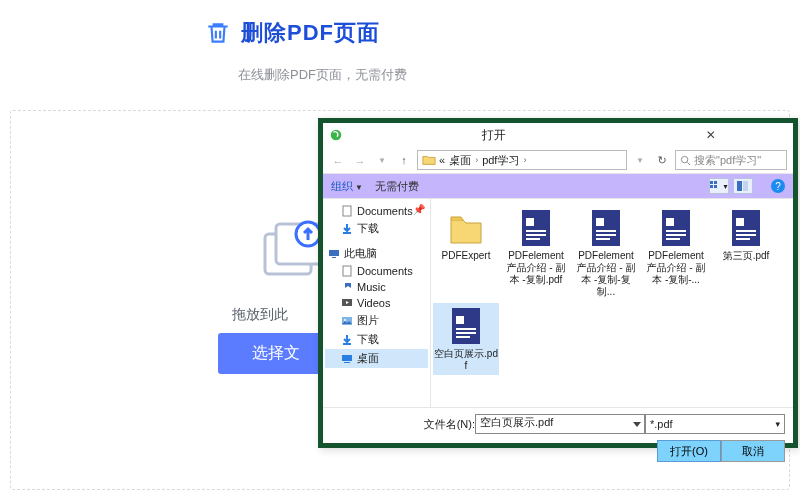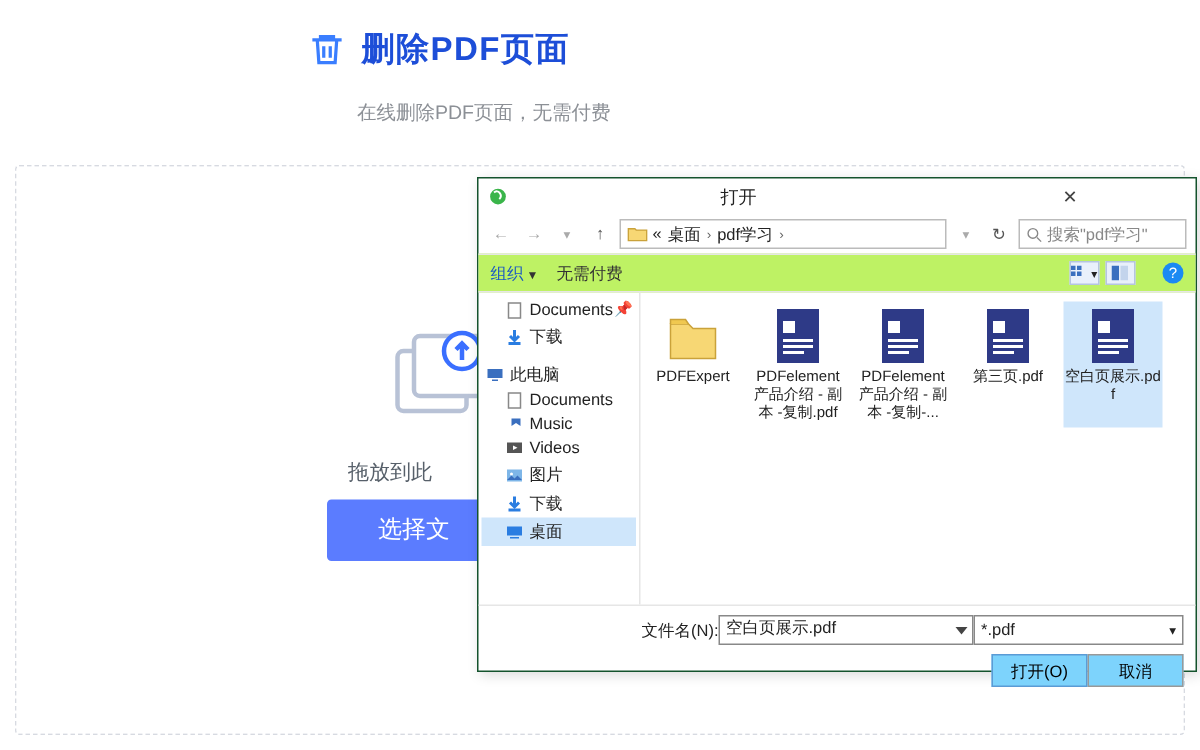--- a/index.html
+++ b/index.html
@@ -7,35 +7,35 @@
   .main-area { padding: 18px 0 0 0; }
   .title-row { display: flex; align-items: center; margin-left: 205px; }
   .trash-icon { width: 26px; height: 26px; color: #3a7eff; margin-right: 10px; }
   .title { font-size: 22px; font-weight: 700; color: #1d4ed8; letter-spacing: 1px; }
   .subtitle { margin-left: 238px; margin-top: 18px; font-size: 13px; color: #8c9096; }
   .dash-box { position: absolute; top: 110px; left: 10px; right: 10px; bottom: 10px; border: 1px dashed #d7dae1; border-radius: 3px; }
   .upload-icon { position: absolute; left: 262px; top: 220px; width: 70px; height: 60px; }
   .drop-text { position: absolute; left: 232px; top: 306px; font-size: 14px; color: #57606a; }
   .choose-btn { position: absolute; left: 218px; top: 333px; background: #5b7cff; color: #fff; font-size: 16px; padding: 10px 34px; border: none; border-radius: 3px; }
 
-  .dlg { position: absolute; left: 318px; top: 118px; width: 480px; height: 330px; background: #fff; border: 1px solid #14532d; box-shadow: 2px 2px 8px rgba(0,0,0,0.15); font-size: 11px; color: #222; }
+  .dlg { position: absolute; left: 318px; top: 118px; width: 480px; height: 330px; background: #fff; border: 5px solid #14532d; box-shadow: 2px 2px 8px rgba(0,0,0,0.15); font-size: 11px; color: #222; }
   .dlg-title { display: flex; align-items: center; height: 24px; padding: 0 6px; }
   .dlg-title svg { width: 14px; height: 14px; margin-right: 5px; }
   .dlg-title span { flex: 1; font-size: 12px; }
   .dlg-close { width: 24px; text-align: center; font-size: 13px; color: #444; cursor: pointer; }
   .path-row { display: flex; align-items: center; height: 26px; padding: 0 6px; gap: 4px; }
   .nav-arr { width: 18px; height: 18px; display: inline-flex; align-items: center; justify-content: center; color: #aaa; }
   .nav-arr.up { color: #555; }
   .path-box { flex: 1; height: 20px; border: 1px solid #bbb; display: flex; align-items: center; padding: 0 4px; gap: 3px; font-size: 11px; }
   .path-box .folder-mini { width: 14px; height: 12px; }
   .path-box .crumb { padding: 0 1px; }
   .path-box .chev { color: #666; font-size: 9px; }
   .refresh { width: 18px; text-align: center; color: #555; }
   .search-box { width: 112px; height: 20px; border: 1px solid #bbb; display: flex; align-items: center; padding: 0 4px; color: #888; gap: 3px; }
-  .toolbar { display: flex; align-items: center; height: 26px; padding: 0 8px; border-top: 1px solid #e6e6e6; border-bottom: 1px solid #e6e6e6; background: #bef264; gap: 12px; }
+  .toolbar { display: flex; align-items: center; height: 26px; padding: 0 8px; border-top: 1px solid #e6e6e6; border-bottom: 1px solid #e6e6e6; background: #c4b5fd; gap: 12px; }
   .toolbar .org { color: #1a57c4; }
   .toolbar .tri { font-size: 8px; color: #333; margin-left: 2px; }
   .toolbar .newf { color: #333; }
   .toolbar .spacer { flex: 1; }
   .view-btns { display: flex; gap: 4px; align-items: center; }
   .view-btn { width: 20px; height: 16px; border: 1px solid #b5c4e0; background: #e9f0fb; display: flex; align-items: center; justify-content: center; }
   .help-ic { width: 14px; height: 14px; border-radius: 50%; background: #1b8af3; color: #fff; font-size: 10px; display: flex; align-items: center; justify-content: center; margin-left: 6px; }
 
   .body { display: flex; height: 208px; }
   .tree { width: 108px; border-right: 1px solid #e6e6e6; padding: 4px 2px; overflow: hidden; position: relative; }
@@ -235,20 +235,30 @@
         <div class="lbl">PDFelement产品介绍 - 副本 -复制.pdf</div>
       </div>
       <div class="file">
         <svg class="pdf-ic" viewBox="0 0 36 40">
             <rect x="4" y="2" width="28" height="36" fill="#2e3a87"></rect>
             <rect x="8" y="10" width="8" height="8" fill="#fff"></rect>
             <rect x="8" y="22" width="20" height="2" fill="#fff"></rect>
             <rect x="8" y="26" width="20" height="2" fill="#fff"></rect>
             <rect x="8" y="30" width="14" height="2" fill="#fff"></rect>
           </svg>
+        <div class="lbl">PDFelement产品介绍 - 副本 -复制-复制...</div>
+      </div>
+      <div class="file">
+        <svg class="pdf-ic" viewBox="0 0 36 40">
+            <rect x="4" y="2" width="28" height="36" fill="#2e3a87"></rect>
+            <rect x="8" y="10" width="8" height="8" fill="#fff"></rect>
+            <rect x="8" y="22" width="20" height="2" fill="#fff"></rect>
+            <rect x="8" y="26" width="20" height="2" fill="#fff"></rect>
+            <rect x="8" y="30" width="14" height="2" fill="#fff"></rect>
+          </svg>
         <div class="lbl">PDFelement产品介绍 - 副本 -复制-...</div>
       </div>
       <div class="file">
         <svg class="pdf-ic" viewBox="0 0 36 40">
             <rect x="4" y="2" width="28" height="36" fill="#2e3a87"></rect>
             <rect x="8" y="10" width="8" height="8" fill="#fff"></rect>
             <rect x="8" y="22" width="20" height="2" fill="#fff"></rect>
             <rect x="8" y="26" width="20" height="2" fill="#fff"></rect>
             <rect x="8" y="30" width="14" height="2" fill="#fff"></rect>
           </svg>

